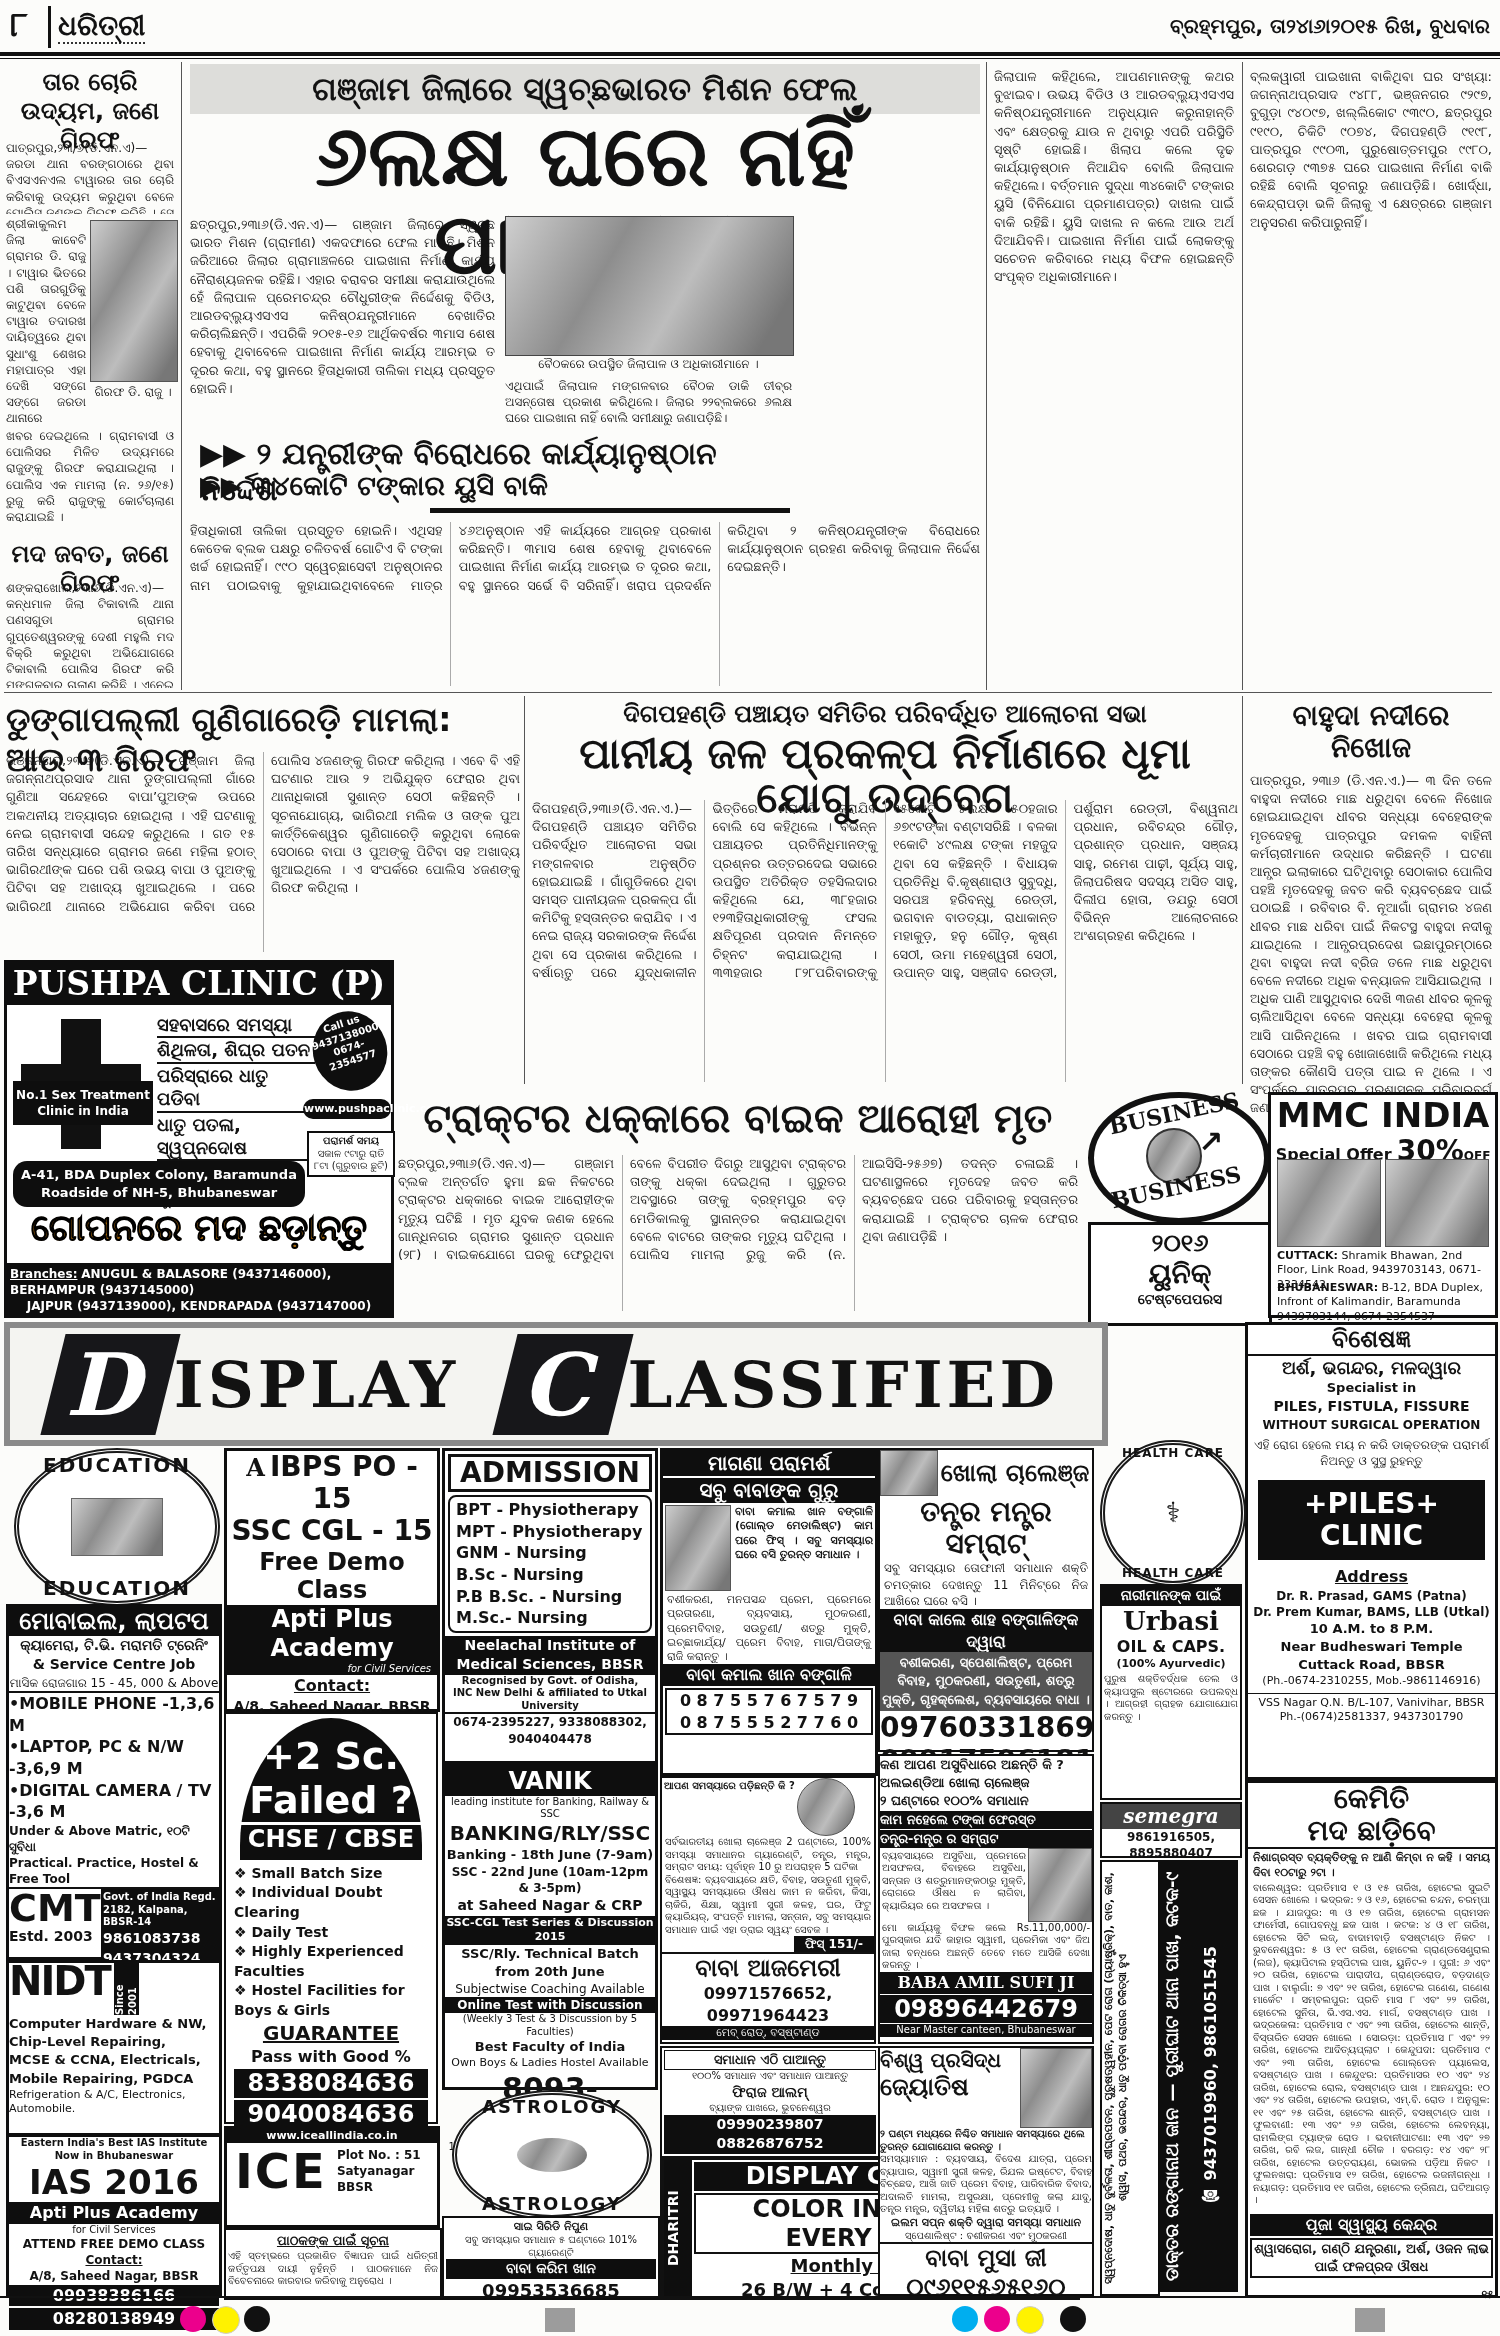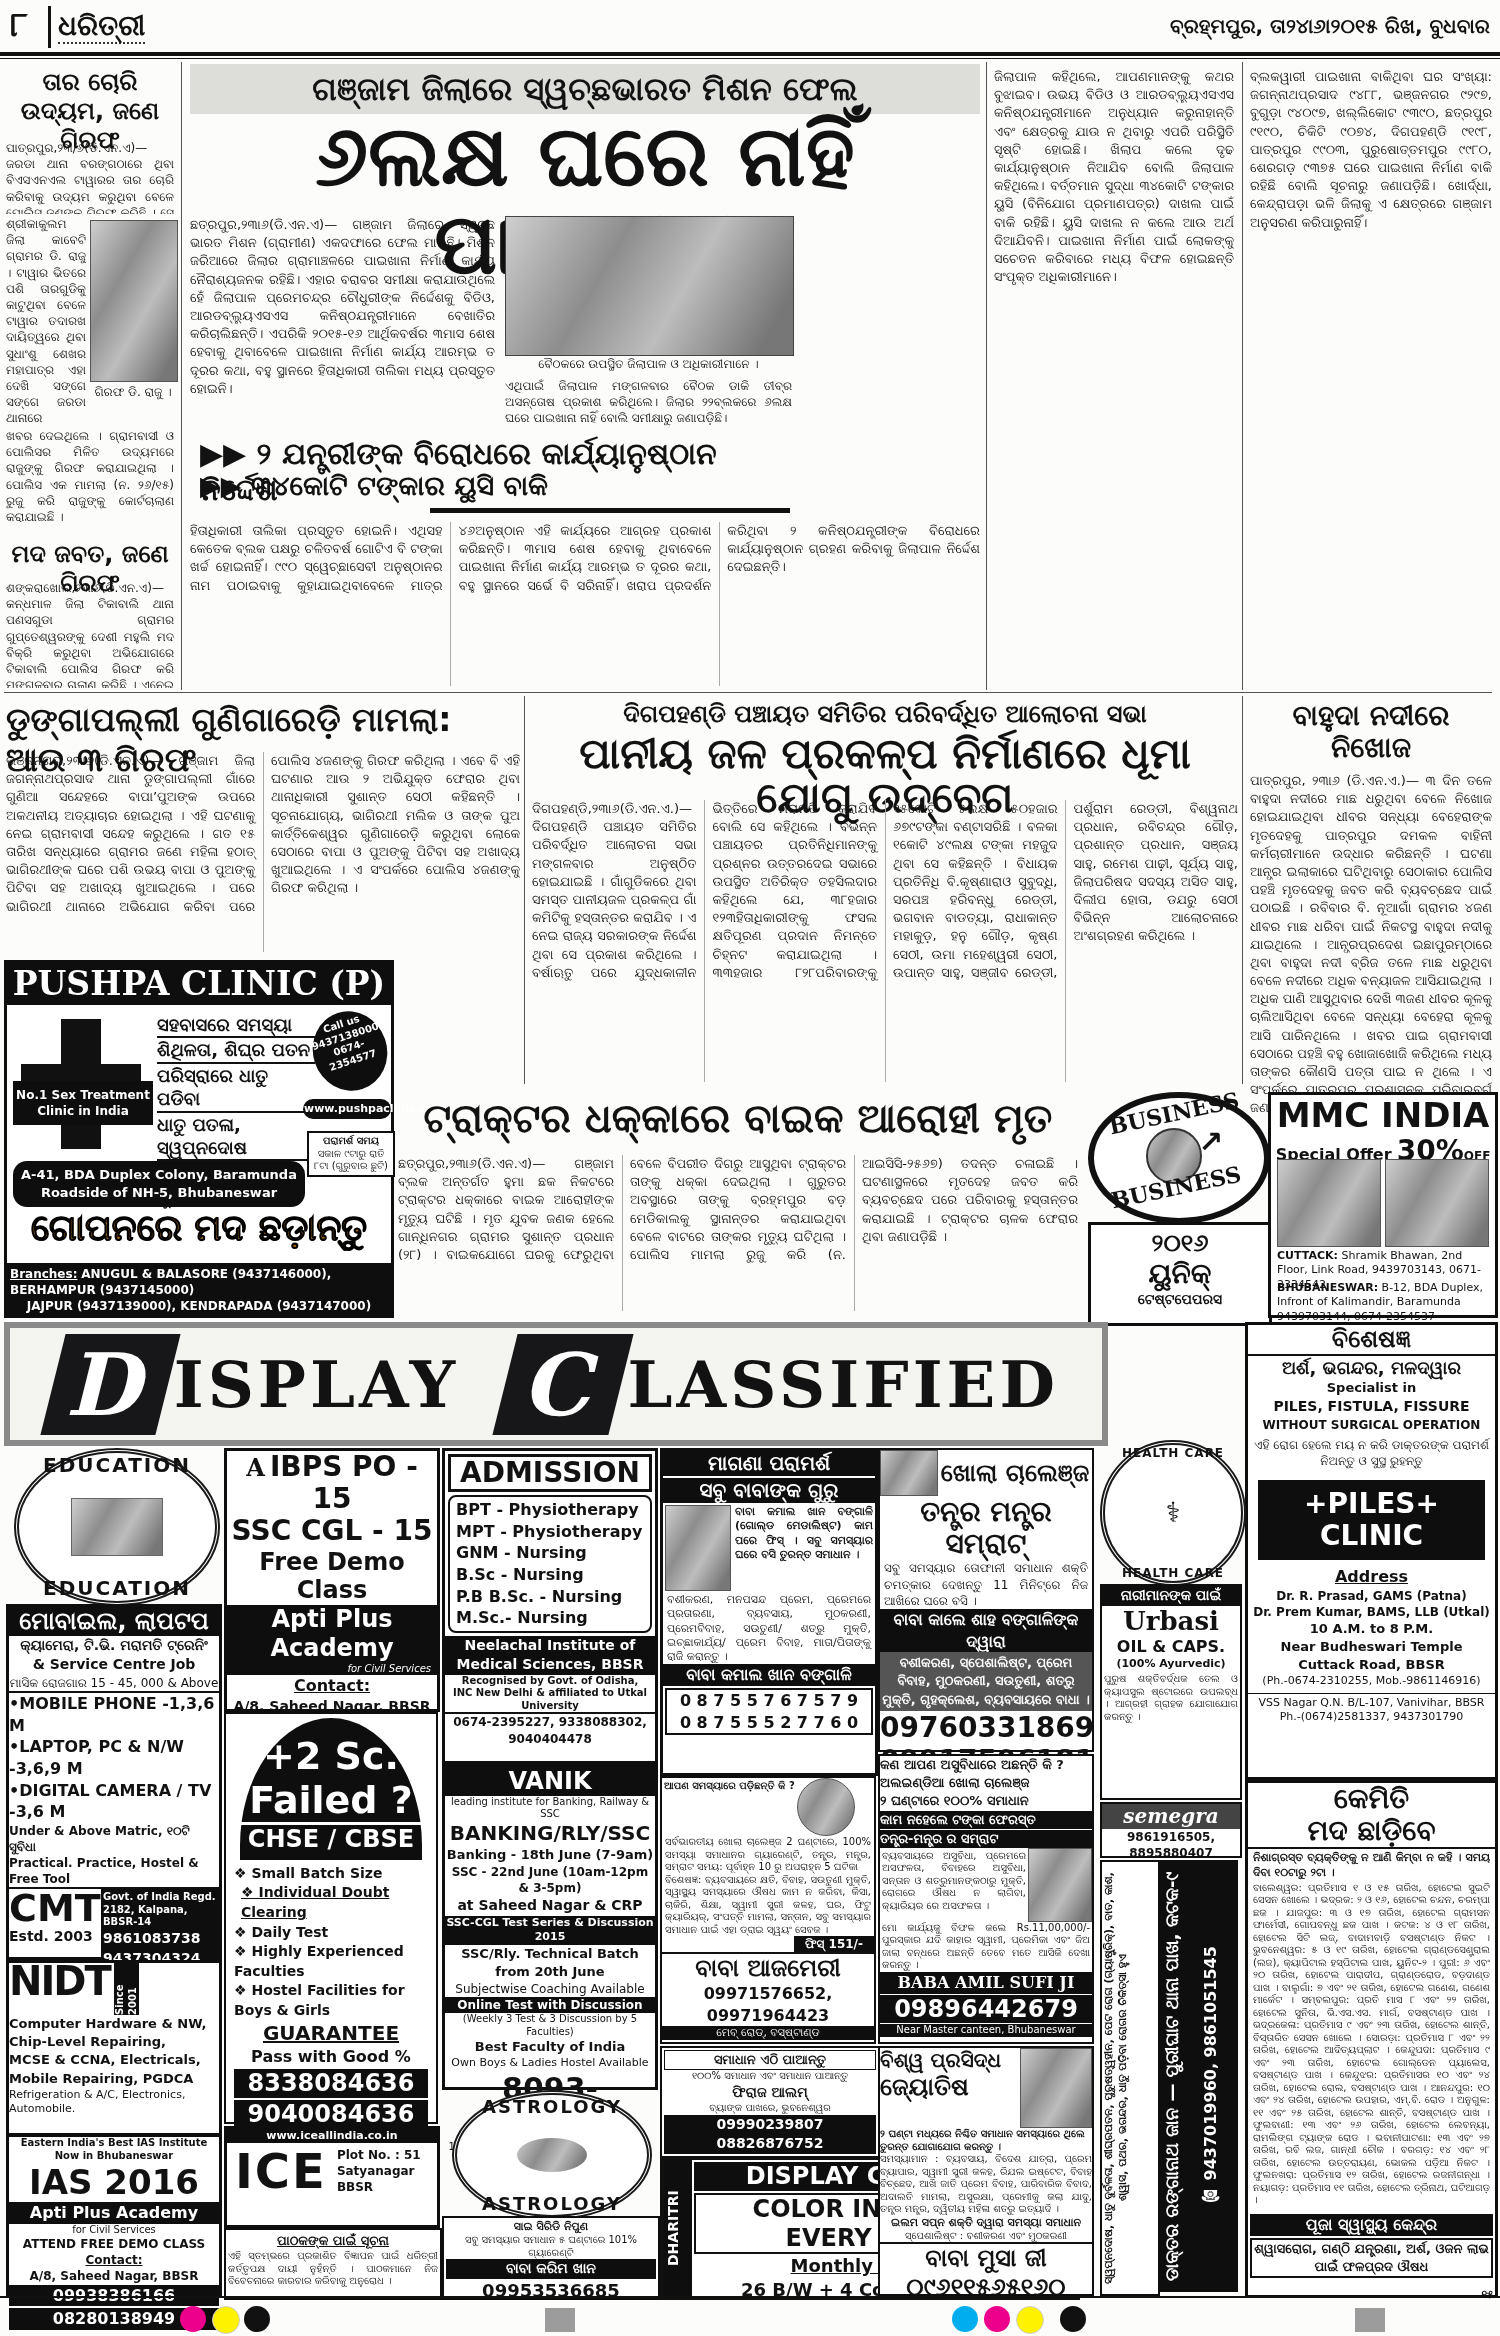--- a/index.html
+++ b/index.html
@@ -250,21 +250,21 @@
     <div class="inv c b" style="font-size:26px;margin-top:2px;">09938386166</div>
     <div class="inv c b" style="font-size:26px;margin-top:2px;">08280138949</div>
   </div>
   <div class="abs box2" style="left:224px;top:1712px;width:210px;height:408px;">
     <div class="inv dome c" style="margin:4px 14px 0;padding:16px 0 6px;">
       <div class="b" style="font-size:38px;">+2 Sc.</div>
       <div class="b" style="font-size:38px;">Failed ?</div>
       <div class="b t24" style="border-top:3px solid #fff;">CHSE / CBSE</div>
     </div>
     <div class="b t14" style="padding:4px 8px 0;">❖ Small Batch Size</div>
-    <div class="b t14" style="padding:0 15px;text-decoration:underline;">❖ Individual Doubt Clearing</div>
+    <div class="b t14" style="padding:0 8px;">❖ Individual Doubt Clearing</div>
     <div class="b t14" style="padding:0 8px;">❖ Daily Test</div>
     <div class="b t14" style="padding:0 8px;">❖ Highly Experienced Faculties</div>
     <div class="b t14" style="padding:0 8px;">❖ Hostel Facilities for Boys &amp; Girls</div>
     <div class="c b t20 u">GUARANTEE</div>
     <div class="c b t16">Pass with Good %</div>
     <div class="inv c b t24" style="margin:2px 8px;">8338084636</div>
     <div class="inv c b t24" style="margin:0 8px;">9040084636</div>
   </div>
   <div class="abs box" style="left:224px;top:2126px;width:210px;height:96px;">
     <div class="inv c t11 b">www.iceallindia.co.in</div>

